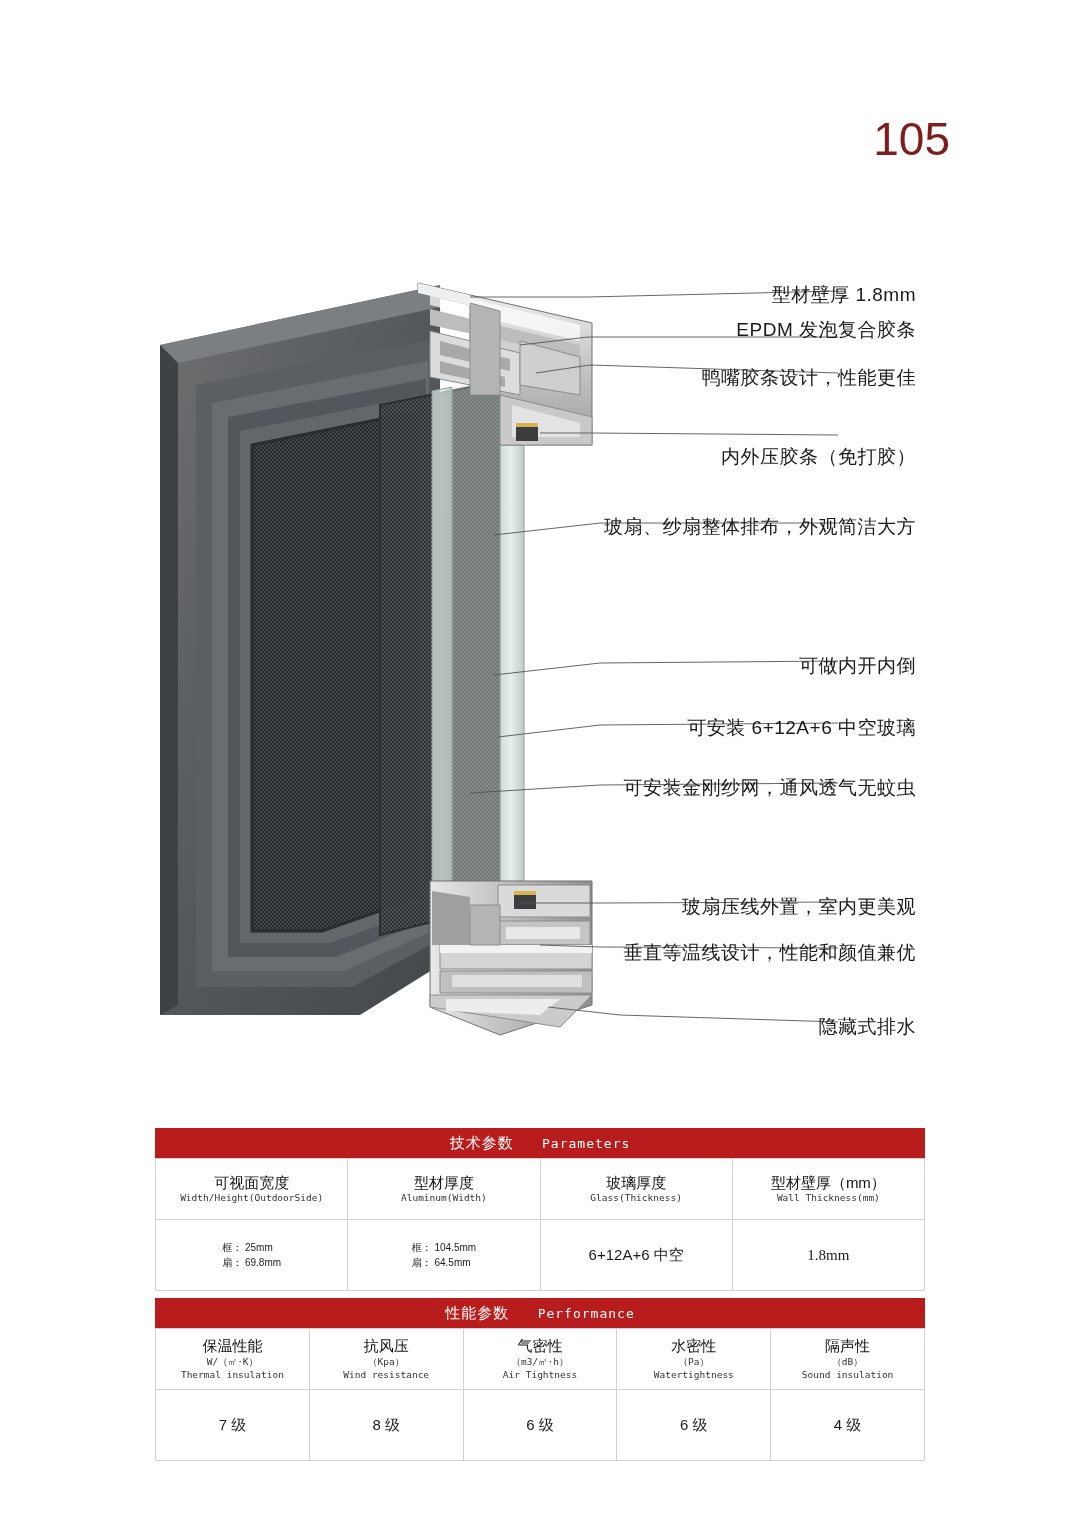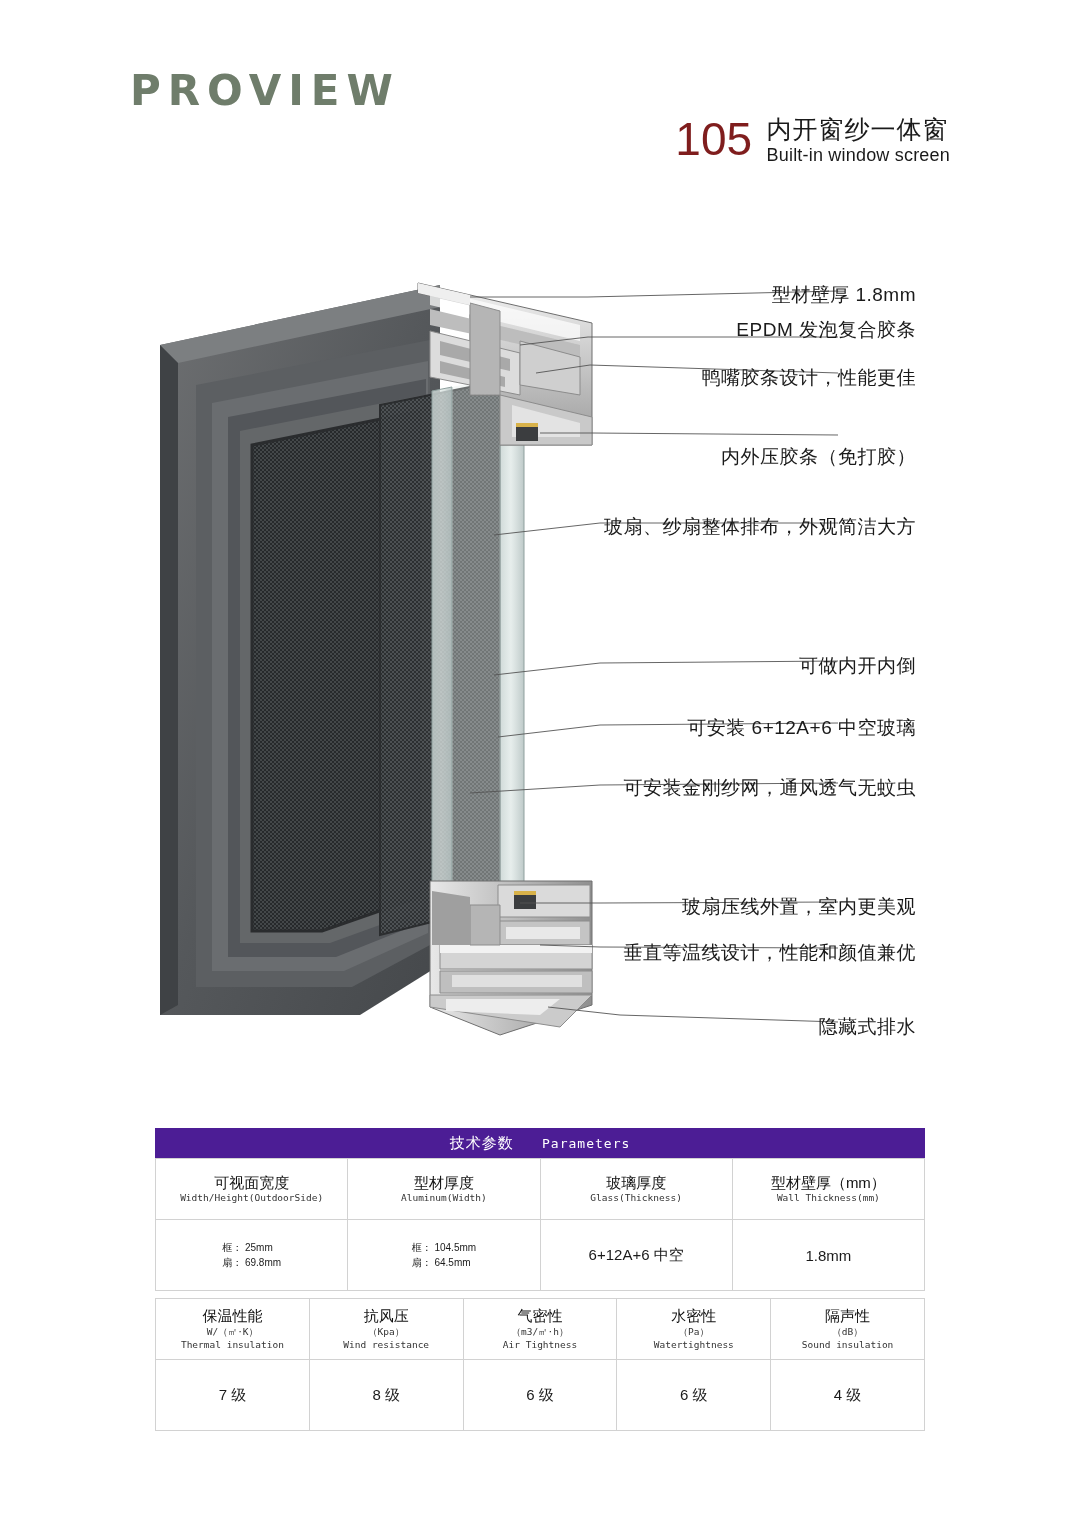--- a/index.html
+++ b/index.html
@@ -104,21 +104,21 @@
     letter-spacing: 0.5px;
   }
 
   
   .table-wrap {
     position: absolute;
     left: 155px;
     width: 770px;
   }
   .tbl-head {
-    background: #4c1d95;
+    background: #b91c1c;
     color: #ffffff;
     text-align: center;
     font-size: 15px;
     letter-spacing: 1px;
     height: 30px;
     line-height: 30px;
   }
   .tbl-head .en {
     font-family: "DejaVu Sans Mono", monospace;
     font-size: 13px;
@@ -160,39 +160,34 @@
     font-size: 10px;
     line-height: 1.5;
     text-align: center;
     display: inline-block;
   }
   .cell-lines .l {
     display: block;
     text-align: left;
   }
   td.mono, .mono {
-    font-family: Liberation Sans, sans-serif;
+    font-family: Liberation Serif, serif;
   }
   .grade {
     font-size: 16px;
   }
 </style>
 </head>
 <body>
 
 <div class="header">
   <div class="logo-block">
-    <div class="logo-en">PROVIEW</div>
   </div>
   <div class="title-block">
     <span class="title-num">105</span>
-    <span class="title-texts">
-      <span class="title-cn" style="display:block">内开窗纱一体窗</span>
-      <span class="title-en" style="display:block">Built-in window screen</span>
-    </span>
   </div>
 </div>
 
 <div class="figure">
   <svg class="fig-canvas" width="1080" height="860" viewBox="0 0 1080 860">
     <defs>
       <linearGradient id="gFrameDark" x1="0" y1="0" x2="1" y2="1">
         <stop offset="0%" stop-color="#6e7072"></stop>
         <stop offset="50%" stop-color="#55585b"></stop>
         <stop offset="100%" stop-color="#45484b"></stop>
@@ -354,20 +349,25 @@
         </span>
       </td>
       <td>6+12A+6 中空</td>
       <td class="mono">1.8mm</td>
     </tr>
   </tbody>
     </table>
 </div>
 
 <div class="table-wrap" style="top:1298px">
+  <div class="tbl-head">
+    <span>性能参数</span>
+    <span style="display:inline-block;width:18px"></span>
+    <span class="en">Performance</span>
+  </div>
   <table class="param">
     <colgroup>
       <col style="width:20%">
         <col style="width:20%">
         <col style="width:20%">
         <col style="width:20%">
         <col style="width:20%">
     </colgroup>
     <tbody>
         <tr>

